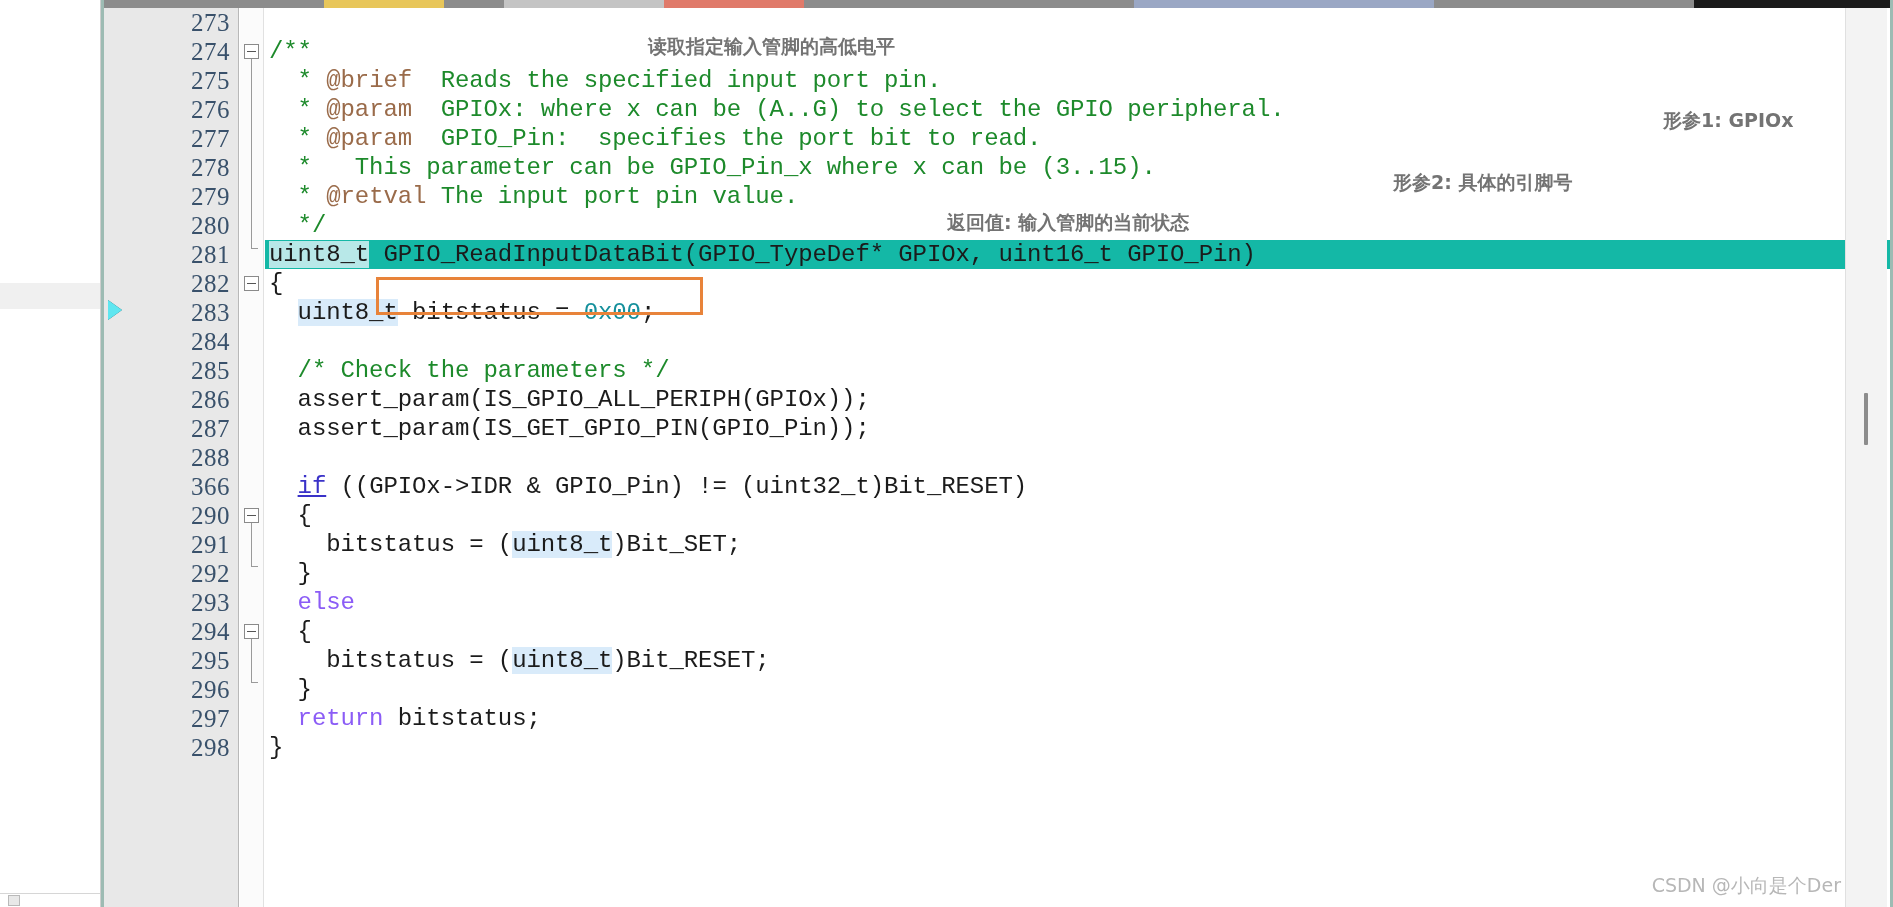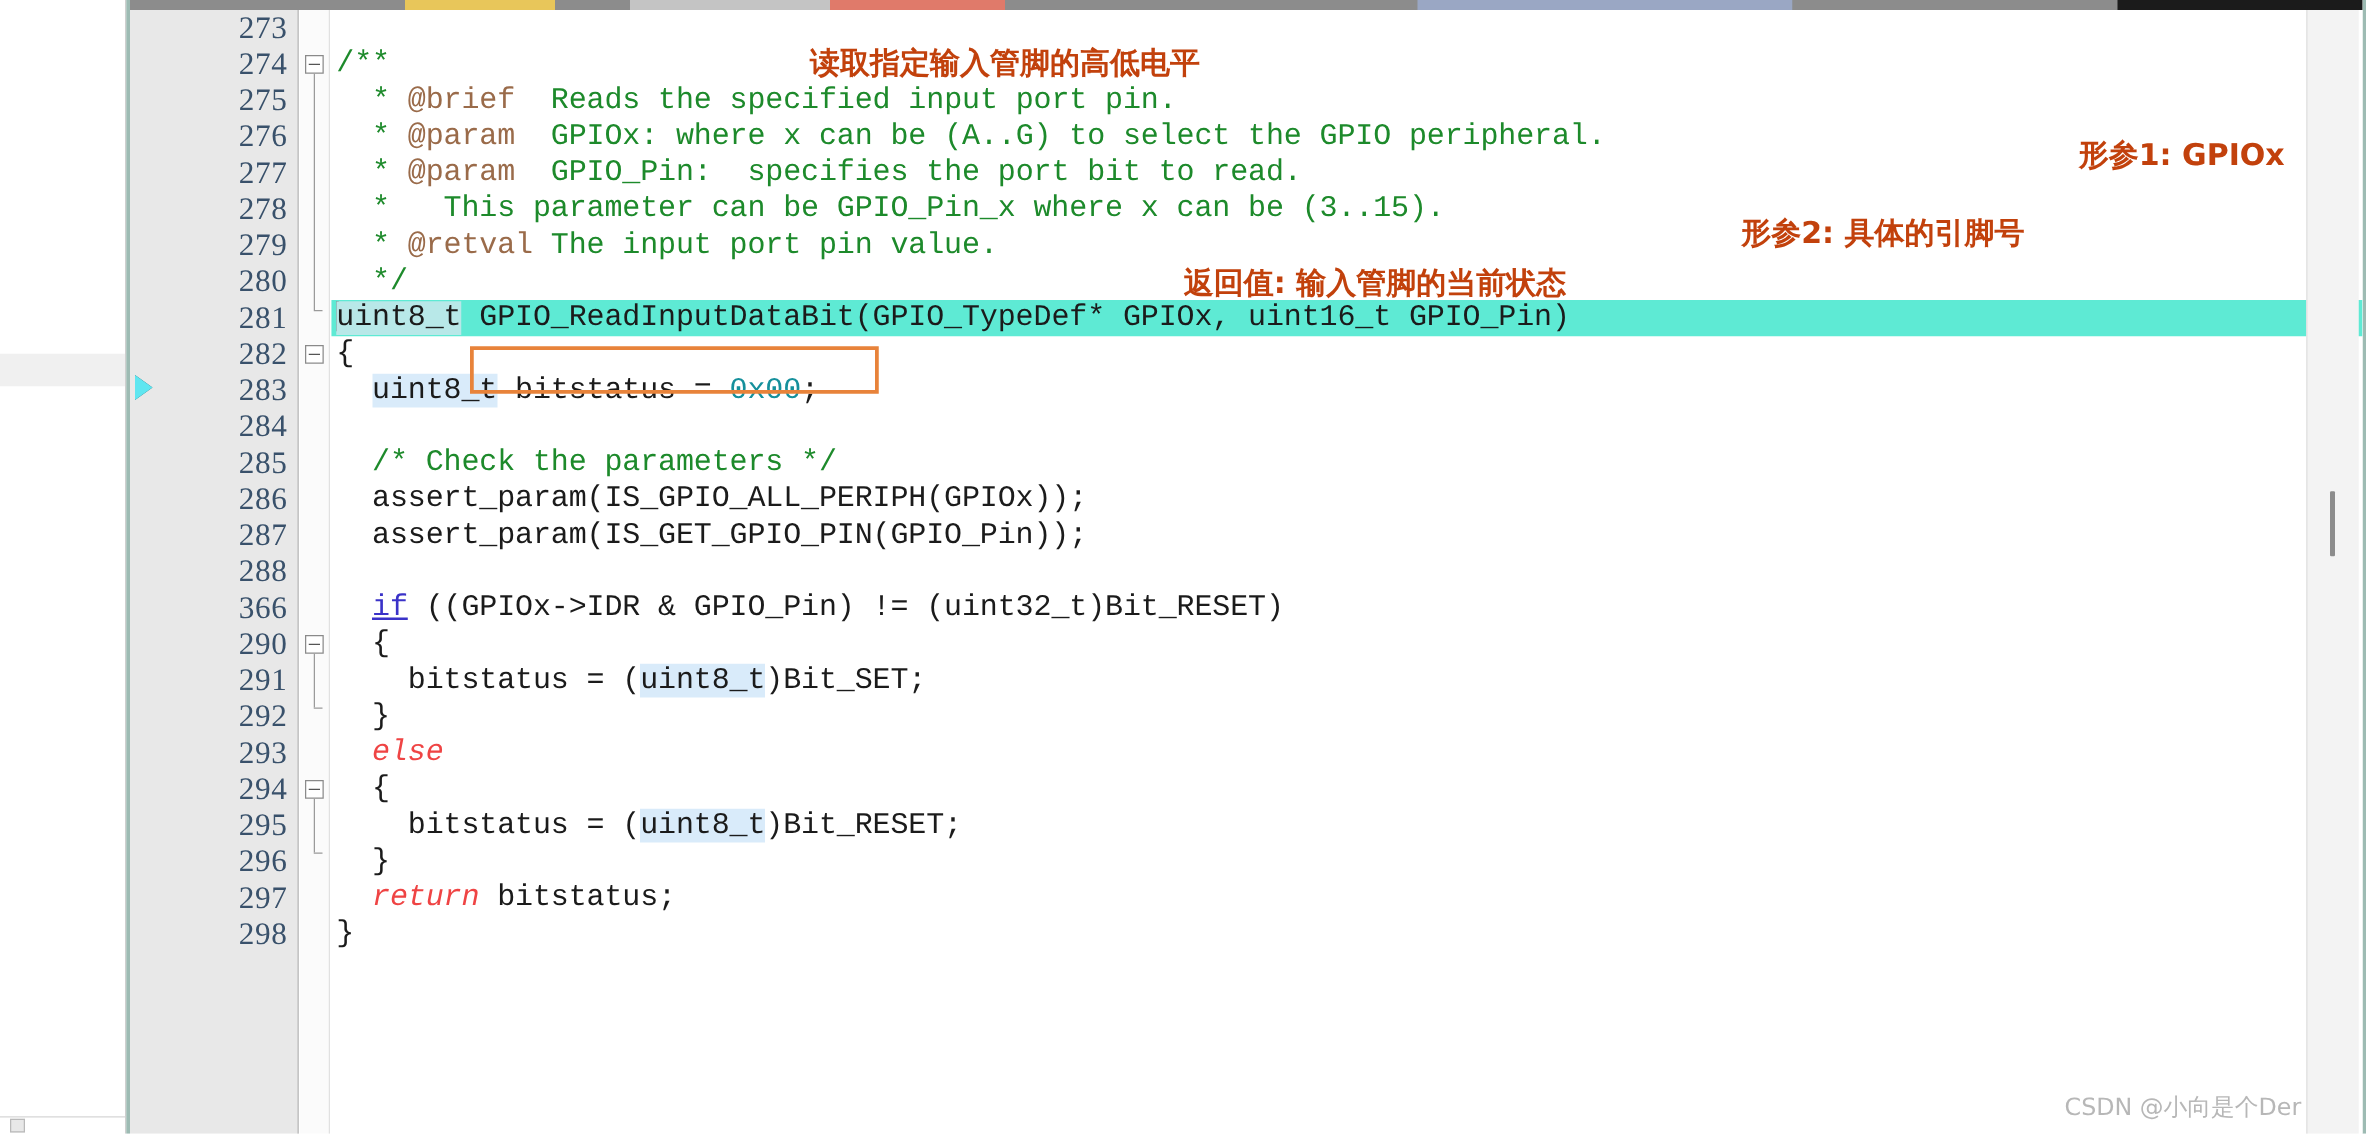--- a/index.html
+++ b/index.html
@@ -186,26 +186,26 @@
     height: 29px;
     line-height: 29px;
     white-space: pre;
     font-family: "Liberation Mono", monospace;
     font-size: 24px;
     color: #1b1b1b;
     padding-left: 4px;
     letter-spacing: -0.1px;
   }
   .code-line.current {
-    background: #5eead4;
+    background: #14b8a6;
   }
 
   .tok-comment   { color: #1d8a2b; }
   .tok-docparam  { color: #9a6b4a; }
-  .tok-keyword   { color: #ef4444; font-style: italic; }
+  .tok-keyword   { color: #8b5cf6; }
   .tok-keyword-u { color: #3a32c8; text-decoration: underline; }
   .tok-number    { color: #15909c; }
   .tok-plain     { color: #1b1b1b; }
   .tok-match     { background: #d9ebfa; }
   .tok-selected  { background: #b8e8e8; }
 
   
   .caret {
     display: inline-block;
     width: 0;
@@ -223,23 +223,23 @@
     width: 327px;
     height: 38px;
     border: 3px solid #e8833a;
     box-sizing: border-box;
     pointer-events: none;
   }
 
   
   .annotation {
     position: absolute;
-    color: #c2410c;
+    color: #737373;
     font-family: "DejaVu Sans", sans-serif;
-    font-size: 24px;
+    font-size: 19px;
     font-weight: 700;
     white-space: nowrap;
   }
 
   
   #scrollbar {
     position: absolute;
     right: 3px;
     top: 8px;
     width: 42px;

